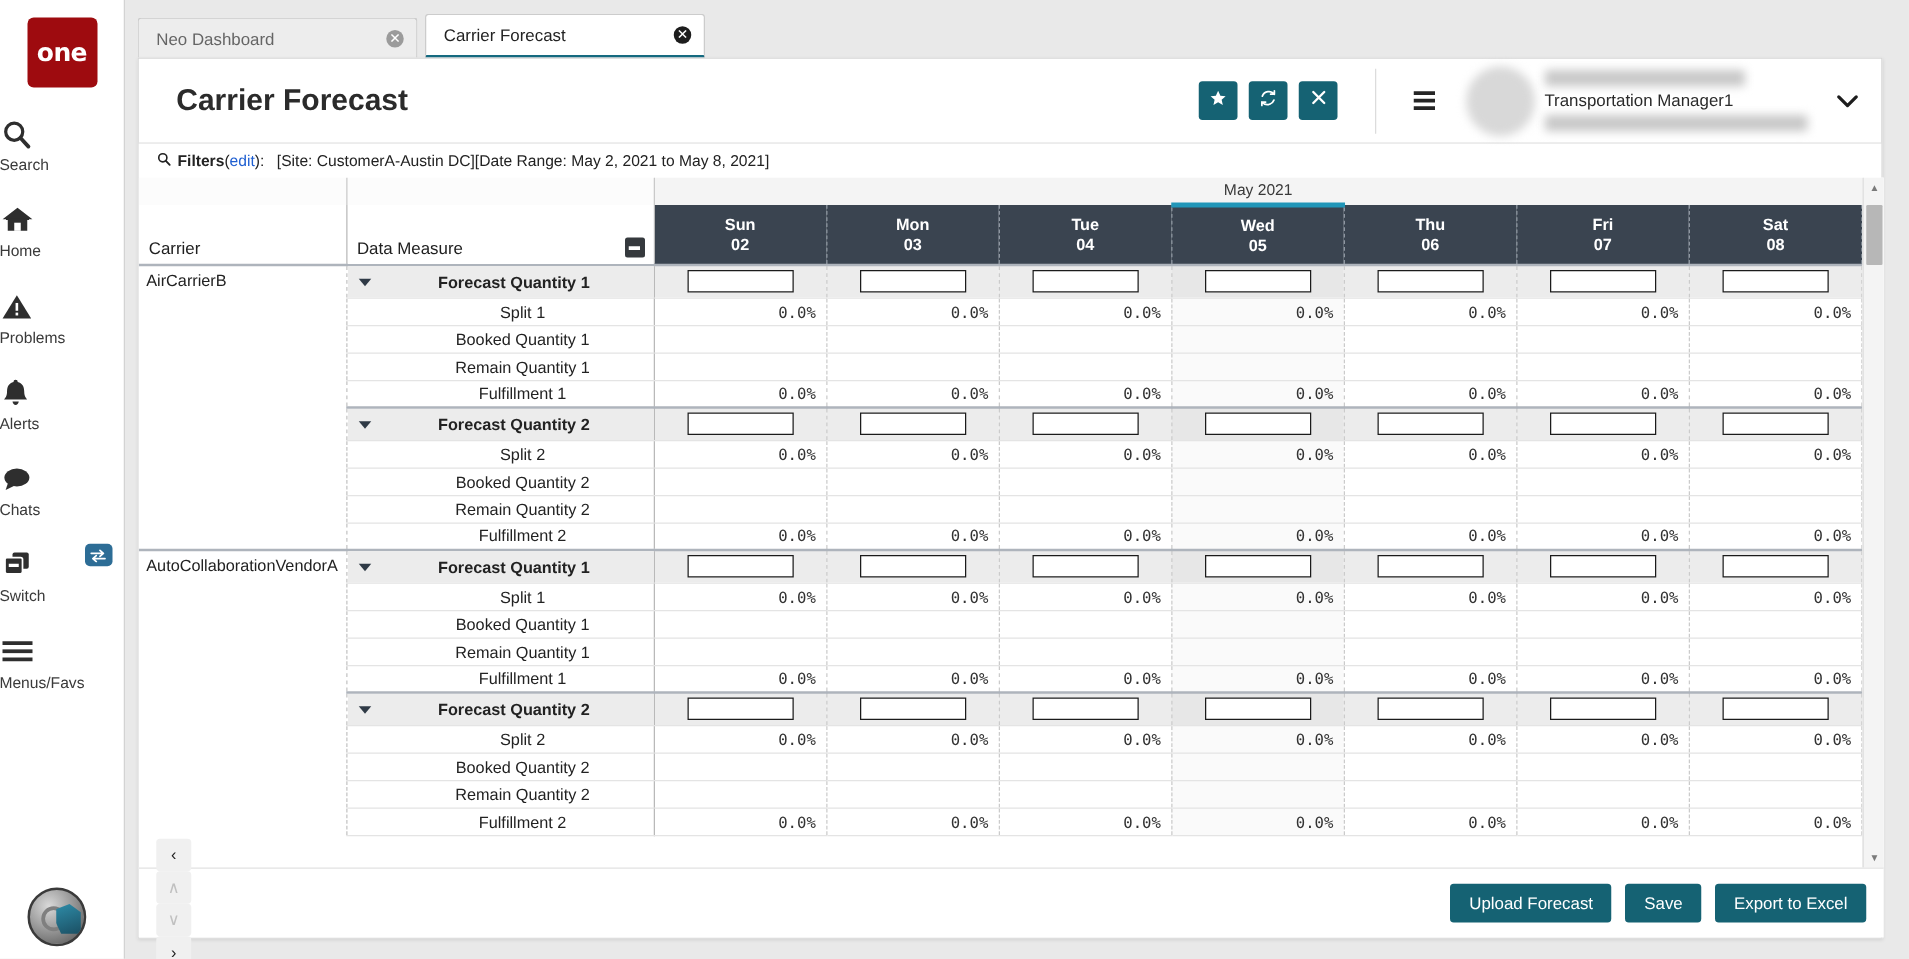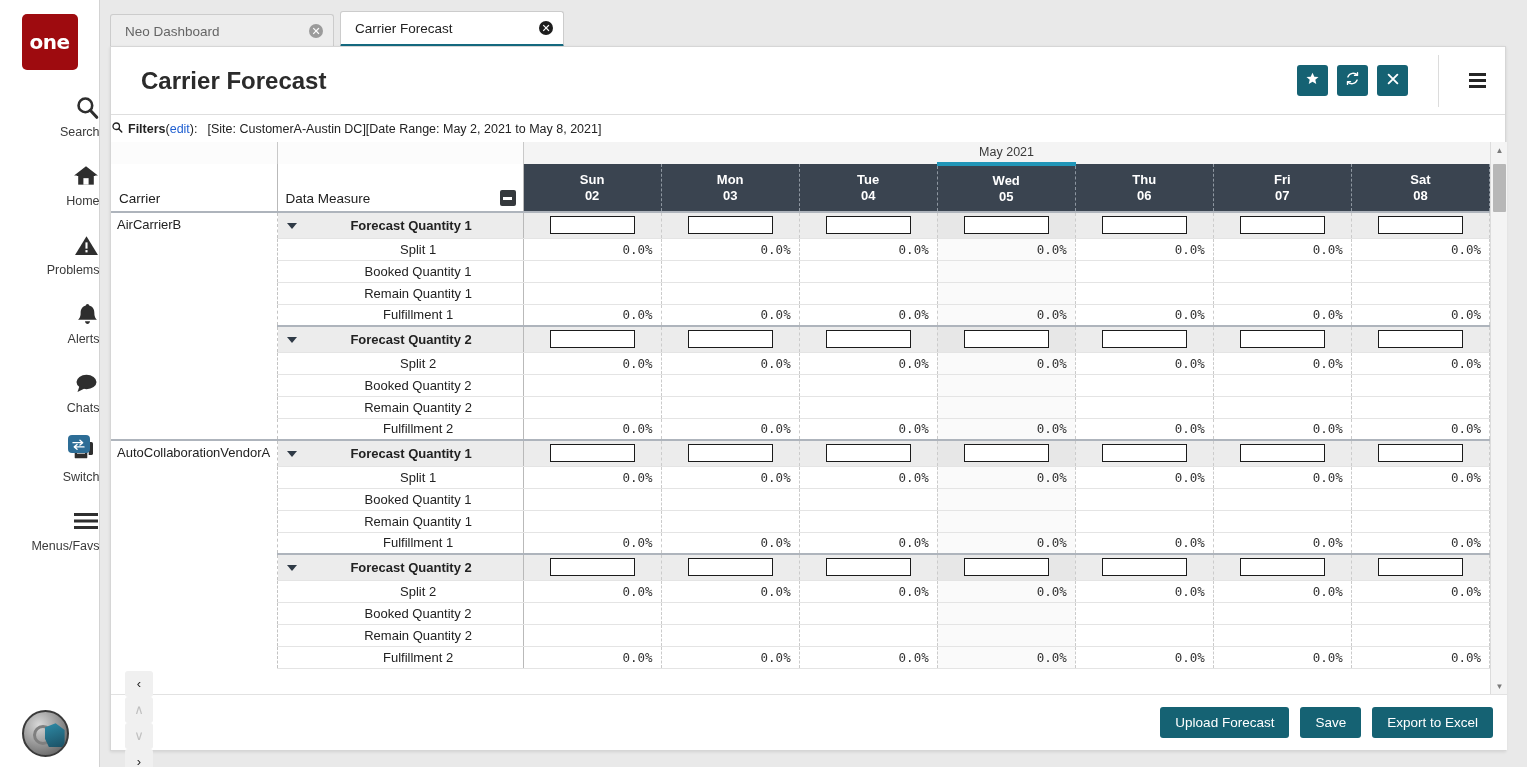--- a/index.html
+++ b/index.html
@@ -23,21 +23,21 @@
     width: 56px; height: 56px;
     background: #9e0b0f;
     border-radius: 5px;
     display: flex; align-items: center; justify-content: center;
     color: #fff; font-size: 20px; font-weight: 700; letter-spacing: -0.5px;
     font-family: "DejaVu Sans", sans-serif;
   }
   .rail-item {
     margin-top: 22px;
     width: 100px;
-    display: flex; flex-direction: column; align-items: flex-end;
+    display: flex; flex-direction: column; align-items: flex-start;
     cursor: pointer; position: relative;
   }
   .rail-icon { height: 30px; display: flex; align-items: center; justify-content: center; color: #2e2e2e; }
   .rail-label { font-size: 12.5px; color: #3a3a3a; margin-top: 3px; }
   .rail-badge {
     position: absolute; right: 10px; top: -2px;
     width: 22px; height: 18px; border-radius: 4px;
     background: #2d6d96; color: #fff;
     display: flex; align-items: center; justify-content: center;
     font-size: 11px;
@@ -141,21 +141,21 @@
   }
   #user-caret {
     width: 30px; height: 30px; margin-left: 14px;
     display: flex; align-items: center; justify-content: center;
     cursor: pointer;
   }
 
   
   #filter-bar {
     height: 27px; display: flex; align-items: center;
-    font-size: 12.5px; color: #232323;
+    padding-left: 14px; font-size: 12.5px; color: #232323;
     background: #ffffff;
   }
   #filter-bar .fbold { font-weight: 700; margin-left: 5px; }
   #filter-edit { color: #1f5fd1; cursor: pointer; }
   #filter-text { margin-left: 10px; color: #222; }
 
   
   #grid-wrap {
     position: absolute; left: 0; top: 95px;
     width: 1396px; height: 553px;
@@ -429,20 +429,33 @@
     </div>
 
     <div id="header-divider"></div>
 
     <div id="hamburger-btn">
       <span></span>
       <span></span>
       <span></span>
     </div>
 
+    <div id="user-block">
+      <div id="user-avatar"></div>
+      <div id="user-lines">
+        <div class="blur-line" style="width:160px"></div>
+        <div id="user-role">Transportation Manager1</div>
+        <div class="blur-line" style="width:210px"></div>
+      </div>
+      <div id="user-caret">
+        <svg width="18" height="12" viewBox="0 0 18 12">
+            <path d="M2 2.5 L9 9.5 L16 2.5" fill="none" stroke="#1d1d1d" stroke-width="2.6" stroke-linecap="round" stroke-linejoin="round"></path>
+          </svg>
+      </div>
+    </div>
   </div>
 
   <div id="filter-bar">
     <span>
       <svg width="12" height="12" viewBox="0 0 24 24">
           <circle cx="10.5" cy="10.5" r="6.5" fill="none" stroke="#222" stroke-width="2.6"></circle>
           <line x1="15" y1="15" x2="21.5" y2="21.8" stroke="#222" stroke-width="3" stroke-linecap="round"></line>
         </svg>
     </span>
     <span class="fbold">Filters</span>

